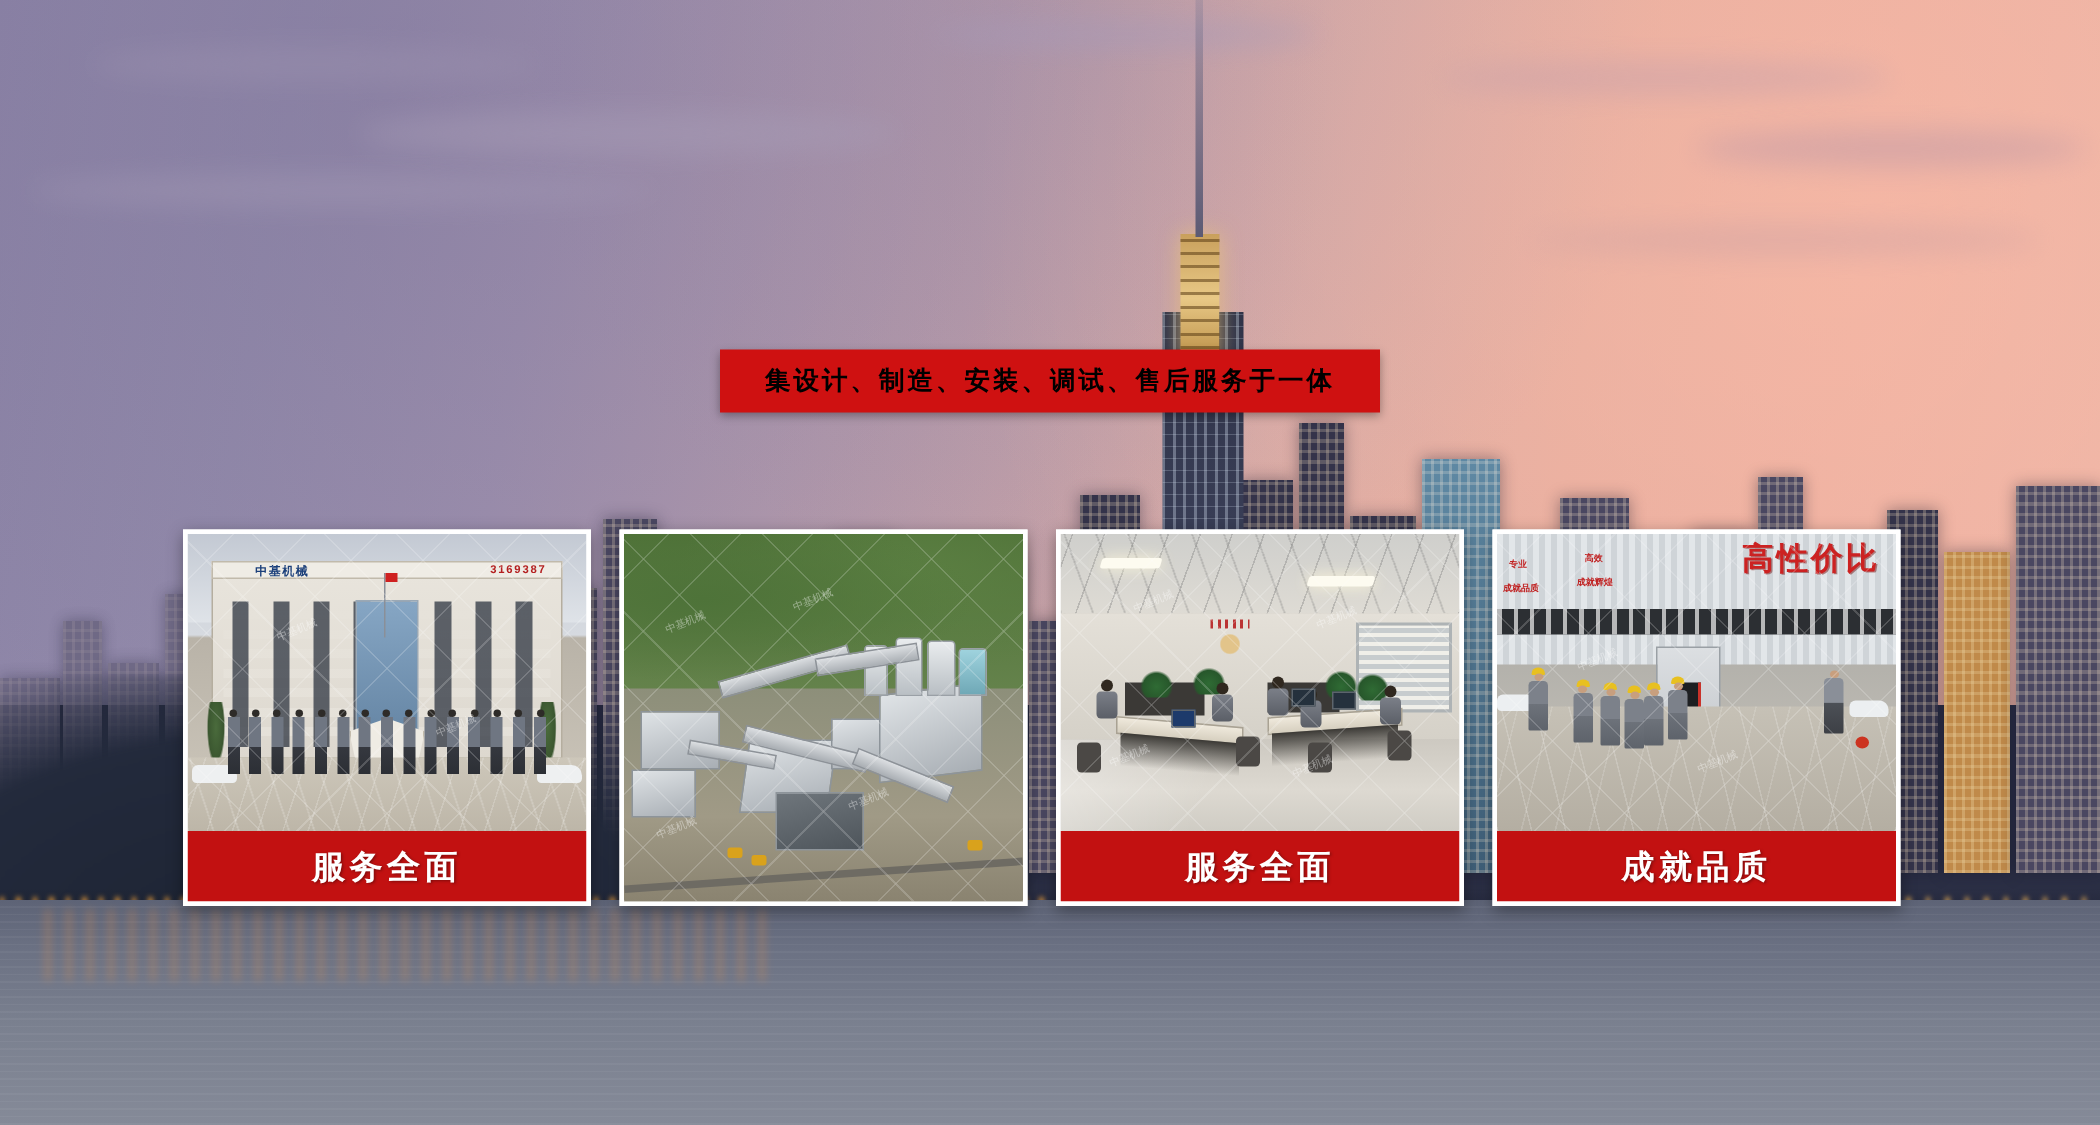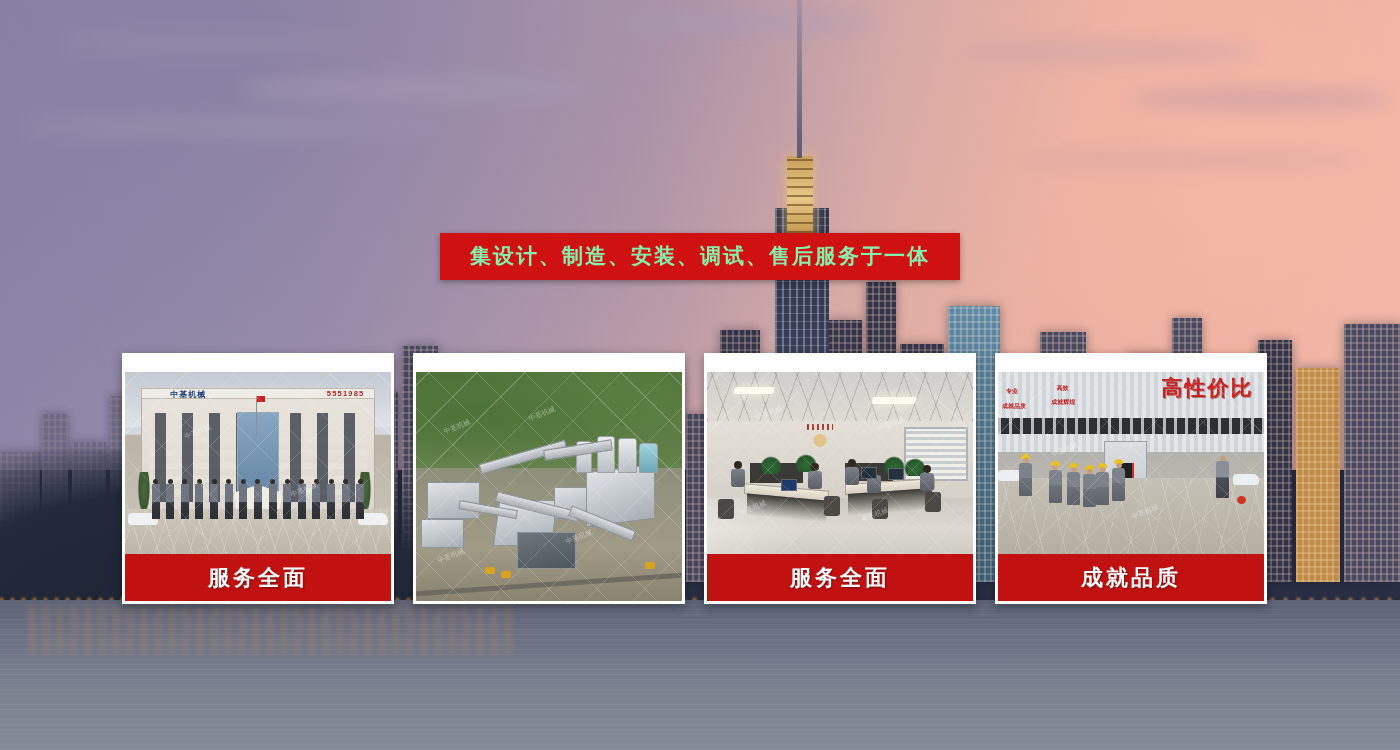--- a/index.html
+++ b/index.html
@@ -123,38 +123,38 @@
     font-size:74px; font-weight:bold; color:#ffffff;
     letter-spacing:3px; line-height:1;
     text-shadow:3px 4px 5px rgba(40,30,50,.55), 0 0 2px rgba(60,50,70,.6);
     white-space:nowrap;
   }
   .subtitle-wrap {
     position:absolute; left:0; top:233px; width:1400px; text-align:center; z-index:20;
   }
   .subtitle {
     display:inline-block; background:#cf1111;
-    color:#86efac; font-size:21px; font-weight:bold;
+    color:#000000; font-size:17px; font-weight:bold;
     letter-spacing:2px; padding:9px 30px 10px 30px;
     box-shadow:0 2px 6px rgba(0,0,0,.35);
     white-space:nowrap;
   }
 
   
   .cards {
     position:absolute; left:122px; top:353px; width:1156px; height:251px;
     display:flex; gap:19px; z-index:20;
   }
   .card {
     position:relative; width:272px; height:251px;
     background:#fff; border:3px solid #ffffff;
     box-shadow:0 3px 10px rgba(0,0,0,.35);
     overflow:hidden; display:flex; flex-direction:column;
   }
-  .card-photo { position:relative; flex:1 1 auto; overflow:hidden;margin-top:16px; }
+  .card-photo { position:relative; flex:1 1 auto; overflow:hidden; }
   .card-label {
     height:47px; background:#c21111; color:#fff;
     display:flex; align-items:center; justify-content:center;
     font-size:22px; font-weight:bold; letter-spacing:3px;
     text-shadow:1px 1px 2px rgba(0,0,0,.35);
     flex:0 0 47px;
   }
   
   .mesh {
     position:absolute; inset:0; pointer-events:none; opacity:.33;
@@ -395,21 +395,21 @@
     <div class="card">
       <div class="card-photo">
         <div class="p1">
           <div class="p1-sky"></div>
           <div class="p1-bldg"></div>
           <div class="p1-roof"></div>
           <div class="p1-entry"></div>
           <div class="p1-ped"></div>
           <div class="p1-flag"></div>
           <div class="p1-sign">中基机械</div>
-          <div class="p1-phone">5551985</div>
+          <div class="p1-phone">3169387</div>
           <div class="p1-tree" style="left:5%;"></div>
           <div class="p1-tree" style="left:88%;"></div>
           <div class="p1-ground"></div>
           <div class="p1-car l"></div>
           <div class="p1-car r"></div>
           <div class="p1-row">
             <div class="person"></div>
               <div class="person"></div>
               <div class="person"></div>
             <div class="person"></div>

